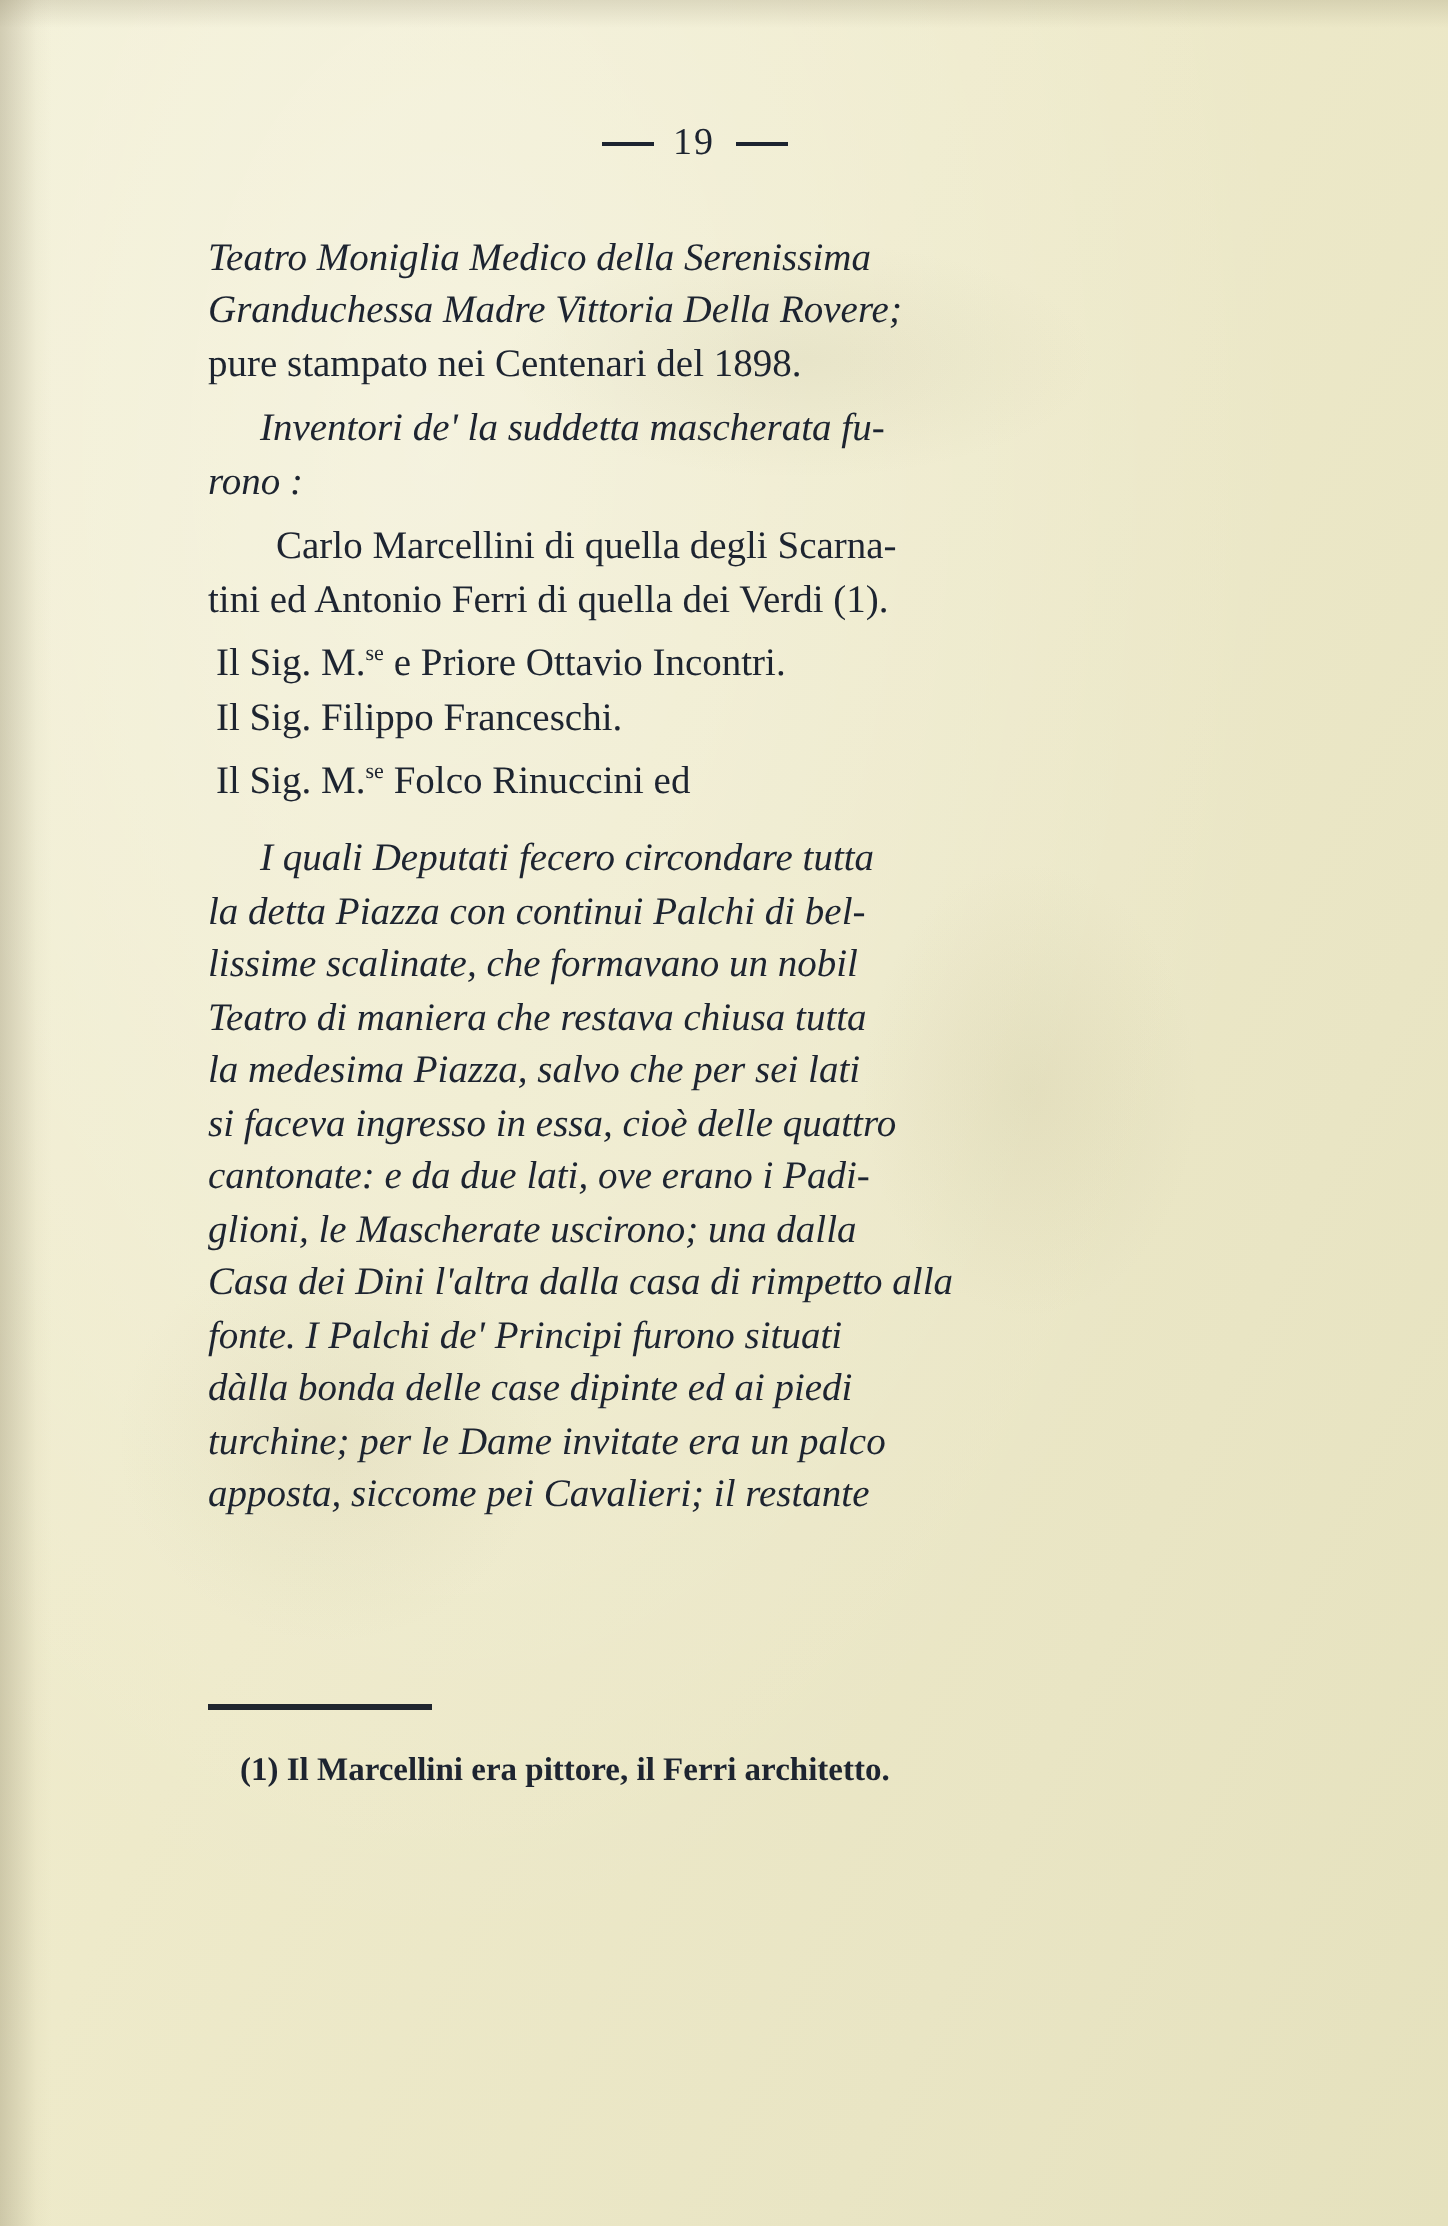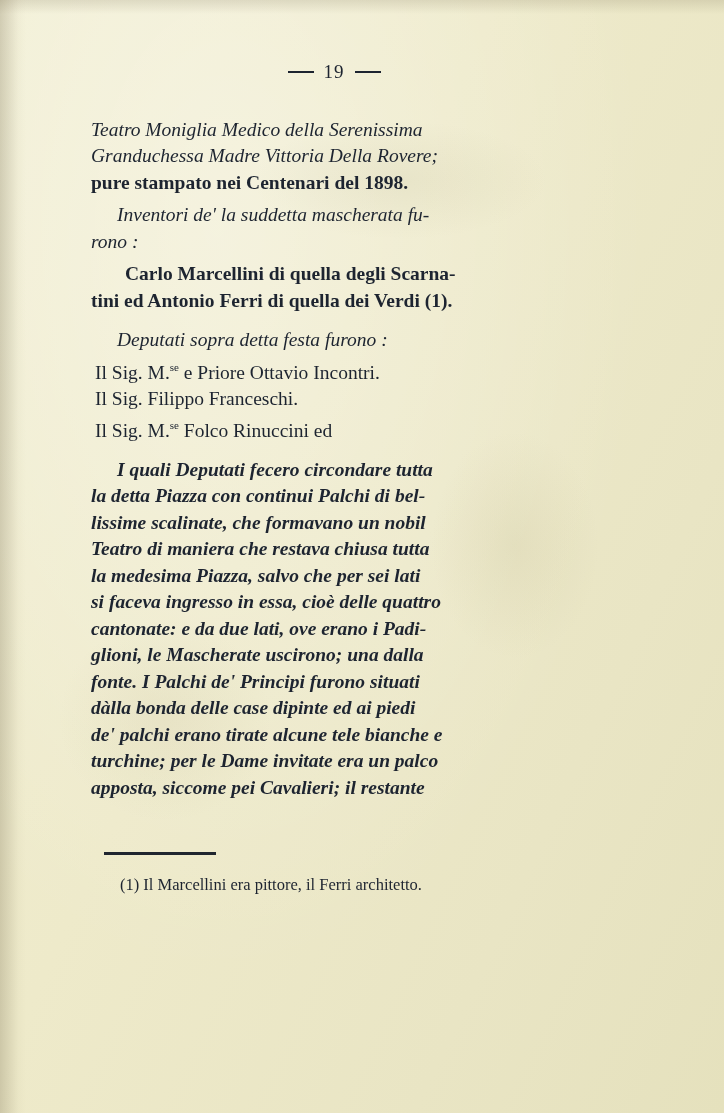--- a/index.html
+++ b/index.html
@@ -31,21 +31,21 @@
   }
   .edge-top {
     position: absolute;
     left: 0; right: 0; top: 0;
     height: 14px;
     background: linear-gradient(to bottom, rgba(120,110,80,0.18), rgba(0,0,0,0));
     pointer-events: none;
   }
   .content {
     position: absolute;
-    left: 91px;
+    left: 104px;
     top: 60px;
     width: 486px;
   }
   .folio {
     text-align: center;
     font-size: 18px;
     letter-spacing: 1px;
     margin-bottom: 34px;
     white-space: nowrap;
   }
@@ -66,21 +66,20 @@
     font-size: 19.5px;
     line-height: 26.5px;
     text-align: justify;
     text-justify: inter-word;
   }
   .italic {
     font-style: italic;
   }
   .roman {
     font-style: normal;
-    font-weight: bold;
   }
   .indent {
     text-indent: 26px;
   }
   .gap-sm { margin-top: 6px; }
   .gap-md { margin-top: 13px; }
   .line {
     margin: 0;
     font-size: 19.5px;
     line-height: 27px;
@@ -88,27 +87,27 @@
   }
   .line.ind { padding-left: 4px; }
   sup.abbr {
     font-size: 11px;
     vertical-align: super;
     font-style: normal;
   }
   .para-just {
     text-align: justify;
     text-align-last: left;
-    font-weight: bold;
   }
   .footnote-wrap {
     position: absolute;
     left: 104px;
     top: 852px;
     width: 486px;
+    font-weight: bold;
   }
   .footnote-rule {
     width: 112px;
     height: 3px;
     background: #20262f;
     margin-bottom: 19px;
   }
   .footnote {
     font-size: 16.5px;
     line-height: 22px;
@@ -156,43 +155,42 @@
     <p class="italic">Teatro Moniglia Medico della Serenissima</p>
     <p class="italic">Granduchessa Madre Vittoria Della Rovere;</p>
     <p class="roman">pure stampato nei Centenari del 1898.</p>
 
     <p class="italic indent gap-sm">Inventori de' la suddetta mascherata fu-</p>
     <p class="italic">rono :</p>
 
     <p class="roman indent gap-sm" style="text-indent:34px;">Carlo Marcellini di quella degli Scarna-</p>
     <p class="roman">tini ed Antonio Ferri di quella dei Verdi (1).</p>
 
-    <p class="italic gap-md" style="padding-left:26px;">Deputati sopra detta festa furono :</p>
 
     <p class="line ind">
       <span>Il Sig.  M.</span><sup class="abbr">se</sup><span> e Priore Ottavio Incontri.</span>
     </p>
     <p class="line ind">
       <span>Il Sig.  Filippo  Franceschi.</span>
     </p>
     <p class="line ind">
       <span>Il Sig.  M.</span><sup class="abbr">se</sup><span>  Folco  Rinuccini  ed</span>
     </p>
 
     <p class="italic para-just gap-md" style="text-indent:26px;">I quali Deputati fecero circondare tutta</p>
     <p class="italic para-just">la detta Piazza con continui Palchi di bel-</p>
     <p class="italic para-just">lissime scalinate, che formavano un nobil</p>
     <p class="italic para-just">Teatro di maniera che restava chiusa tutta</p>
     <p class="italic para-just">la medesima Piazza, salvo che per sei lati</p>
     <p class="italic para-just">si faceva ingresso in essa, cioè delle quattro</p>
     <p class="italic para-just">cantonate: e da due lati, ove erano i Padi-</p>
     <p class="italic para-just">glioni, le Mascherate uscirono; una dalla</p>
+    <p class="italic para-just">Casa dei Dini l'altra dalla casa di rimpetto alla</p>
     <p class="italic para-just">fonte. I Palchi de' Principi furono situati</p>
     <p class="italic para-just">dàlla bonda delle case dipinte ed ai piedi</p>
-    <p class="italic para-just">de' palchi erano tirate alcune tele bianche e</p>
     <p class="italic para-just">turchine; per le Dame invitate era un palco</p>
     <p class="italic para-just">apposta, siccome pei Cavalieri; il restante</p>
   </div>
 
   <div class="footnote-wrap">
     <div class="footnote-rule"></div>
     <div class="footnote">(1) Il Marcellini era pittore, il Ferri architetto.</div>
   </div>
 </div>
 

